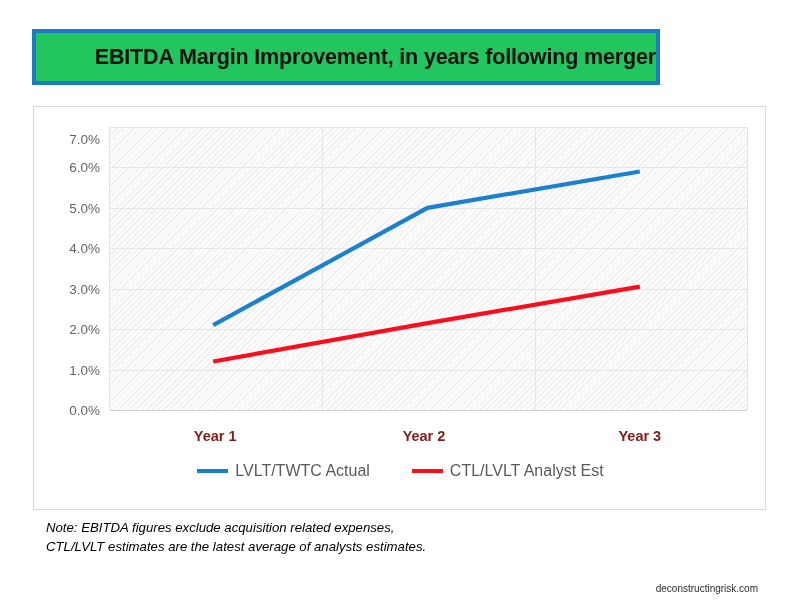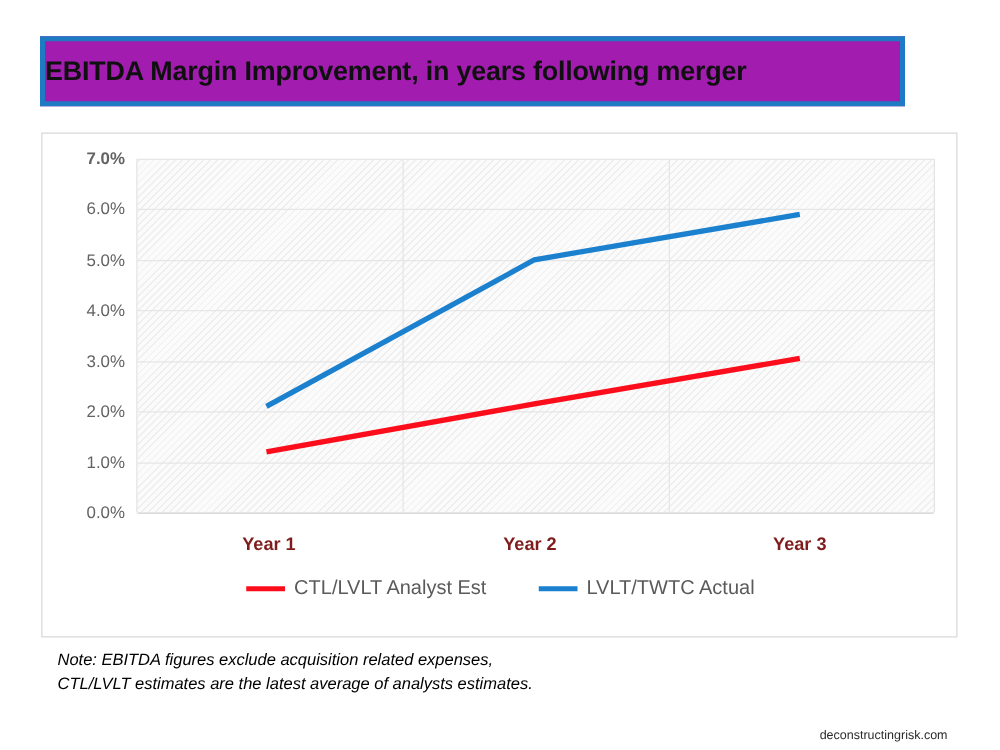--- a/index.html
+++ b/index.html
@@ -21,28 +21,28 @@
     left: 0; top: 0;
     width: 800px; height: 600px;
     background: #ffffff;
   }
 
   
   #title-box {
     position: absolute;
     left: 32px;
     top: 29px;
-    width: 692px;
+    width: 628px;
     height: 56px;
     box-sizing: border-box;
     border: 4px solid #1F7AC4;
-    background: #a21caf;
+    background: #22c55e;
     display: flex;
     align-items: center;
-    justify-content: flex-start;
+    justify-content: flex-end;
   }
   #title-text {
     font-size: 21.5px;
     font-weight: bold;
     color: #101010;
     letter-spacing: -0.15px;
     white-space: nowrap;
   }
 
   
@@ -210,21 +210,21 @@
   <div id="chart-card">
 
     <div id="y-axis">
         <div class="ytick" style="top: 283px;">0.0%</div>
         <div class="ytick" style="top: 242.571px;">1.0%</div>
         <div class="ytick" style="top: 202.143px;">2.0%</div>
         <div class="ytick" style="top: 161.714px;">3.0%</div>
         <div class="ytick" style="top: 121.286px;">4.0%</div>
         <div class="ytick" style="top: 80.8571px;">5.0%</div>
         <div class="ytick" style="top: 40.4286px;">6.0%</div>
-        <div class="ytick" style="top: 0px; font-weight: bold;">7.0%</div>
+        <div class="ytick" style="top: 12px;">7.0%</div>
       </div>
 
     <div id="plot-area">
         <div class="axis-base" style="top: 283px;"></div>
         <div class="gridline-h" style="top: 242.571px;"></div>
         <div class="gridline-h" style="top: 202.143px;"></div>
         <div class="gridline-h" style="top: 161.714px;"></div>
         <div class="gridline-h" style="top: 121.286px;"></div>
         <div class="gridline-h" style="top: 80.8571px;"></div>
         <div class="gridline-h" style="top: 40.4286px;"></div>
@@ -239,26 +239,26 @@
       </svg>
 
     <div id="x-axis">
         <div class="xtick" style="left: 106.167px;">Year 1</div>
         <div class="xtick" style="left: 315px;">Year 2</div>
         <div class="xtick" style="left: 530.833px;">Year 3</div>
       </div>
 
     <div id="legend">
         <div class="legend-item">
+          <span class="legend-swatch" style="background: rgb(27, 128, 206);"></span>
+          <span class="legend-label">LVLT/TWTC Actual</span>
+        </div>
+        <div class="legend-item">
           <span class="legend-swatch" style="background: rgb(252, 13, 27);"></span>
           <span class="legend-label">CTL/LVLT Analyst Est</span>
-        </div>
-        <div class="legend-item">
-          <span class="legend-swatch" style="background: rgb(27, 128, 206);"></span>
-          <span class="legend-label">LVLT/TWTC Actual</span>
         </div>
       </div>
 
   </div>
 
   <div id="footnote">
     <div>Note: EBITDA figures exclude acquisition related expenses,</div>
     <div>CTL/LVLT estimates are the latest average of analysts estimates.</div>
   </div>
 

